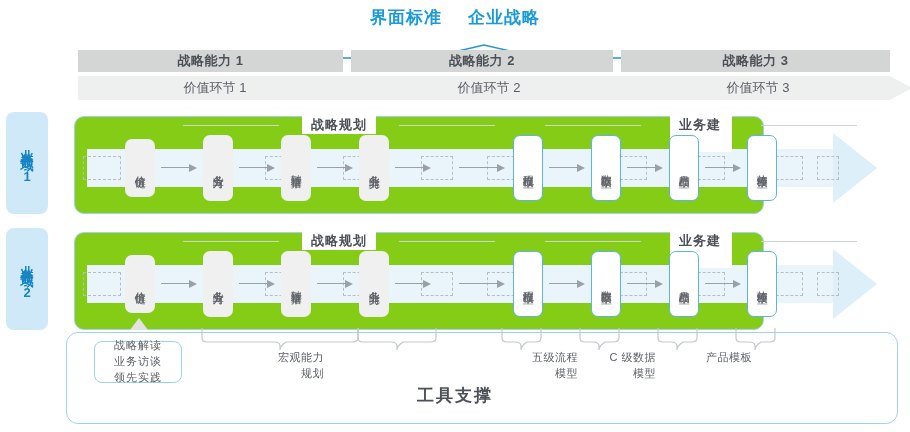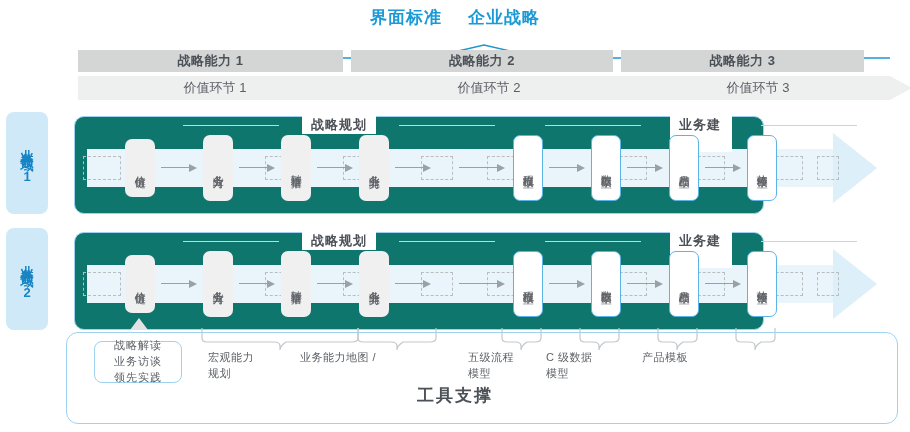--- a/index.html
+++ b/index.html
@@ -28,21 +28,21 @@
     font-size:13px; color:#5a5f65; }
 
   
   .side-label { position:absolute; left:6px; width:42px; border-radius:8px;
     background:#cfe9f8; display:flex; align-items:center; justify-content:center; }
   .side-label span { writing-mode:vertical-rl; text-orientation:upright;
     font-size:13px; font-weight:bold; color:#1784c4; letter-spacing:3px; line-height:1; }
 
   
   .row-panel { position:absolute; left:74px; width:690px;
-    border:1.2px solid #9ed2ee; border-radius:10px; background:#0f766e; }
+    border:1.2px solid #9ed2ee; border-radius:10px; background:#84cc16; }
   .head-label { position:absolute; font-size:13px; font-weight:bold; color:#4c5157;
     background:#fff; padding:0 9px; letter-spacing:1px; top:-1px; transform:translateX(-50%); }
   .head-line { position:absolute; top:8px; height:1px; background:#cfd3d6; }
 
   
   .band { position:absolute; left:12px; top:32px; height:38px; width:746px;
     background:#e9f5fb; }
   .band-head { position:absolute; left:758px; top:16px; width:0; height:0;
     border-top:35px solid transparent; border-bottom:35px solid transparent;
     border-left:44px solid #ddeff9; }
@@ -65,21 +65,21 @@
   
   .tool-box { position:absolute; left:66px; top:332px; width:832px; height:92px;
     border:1.3px solid #9ed2ee; border-radius:12px; background:transparent; }
   .tool-title { position:absolute; left:0; top:384px; width:910px; text-align:center;
     font-size:17px; font-weight:bold; color:#4c5157; letter-spacing:2px; }
 
   .tool-chip { position:absolute; border:1.2px solid #9ed2ee; border-radius:8px;
     background:#fff; display:flex; flex-direction:column; align-items:center;
     justify-content:center; font-size:11px; color:#5d6166; line-height:1.45;
     letter-spacing:1px; }
-  .tool-text { position:absolute; text-align:left; font-size:11px; color:#5d6166;
+  .tool-text { position:absolute; text-align:right; font-size:11px; color:#5d6166;
     line-height:1.45; letter-spacing:.5px; }
 
   .brace { position:absolute; }
   .up-arrow { position:absolute; width:0;height:0;
     border-left:9px solid transparent; border-right:9px solid transparent;
     border-bottom:12px solid #e2e2e2; }
 </style>
 </head>
 <body>
 
@@ -90,21 +90,21 @@
     <div class="top-title">企业战略</div>
   </div>
 
   <svg class="top-rule" viewBox="0 0 812 16" preserveAspectRatio="none">
     <polyline points="0,14 350,14 406,1 462,14 812,14" fill="none" stroke="#2196cd" stroke-width="1.6"></polyline>
   </svg>
 
   <div class="cap-row">
     <div class="cap-bar" style="left:78px;width:265px;">战略能力 1</div>
     <div class="cap-bar" style="left:351px;width:262px;">战略能力 2</div>
-    <div class="cap-bar" style="left:621px;width:243px;">战略能力 3</div>
+    <div class="cap-bar" style="left:621px;width:269px;">战略能力 3</div>
   </div>
 
   <div class="val-row">
     <svg style="position:absolute;left:78px;top:0;" width="296" height="24">
       <polygon points="0,0 274,0 296,12 274,24 0,24" fill="#eeefef"></polygon>
     </svg>
     <div class="val-arrow" style="left:78px;width:274px;background:transparent;">价值环节 1</div>
 
     <svg style="position:absolute;left:352px;top:0;" width="296" height="24">
       <polygon points="0,0 274,0 296,12 274,24 0,24" fill="#eeefef"></polygon>
@@ -308,21 +308,20 @@
     <div>战略解读</div>
     <div>业务访谈</div>
     <div>领先实践</div>
   </div>
 
   <div class="tool-text" style="left:208px;top:350px;width:116px;">
     <div>宏观能力</div>
     <div>规划</div>
   </div>
   <div class="tool-text" style="left:300px;top:350px;width:136px;">
-    <div>业务能力地图 /</div>
   </div>
   <div class="tool-text" style="left:468px;top:350px;width:110px;">
     <div>五级流程</div>
     <div>模型</div>
   </div>
   <div class="tool-text" style="left:546px;top:350px;width:110px;">
     <div>C 级数据</div>
     <div>模型</div>
   </div>
   <div class="tool-text" style="left:642px;top:350px;width:110px;font-family:Liberation Serif, serif;">

